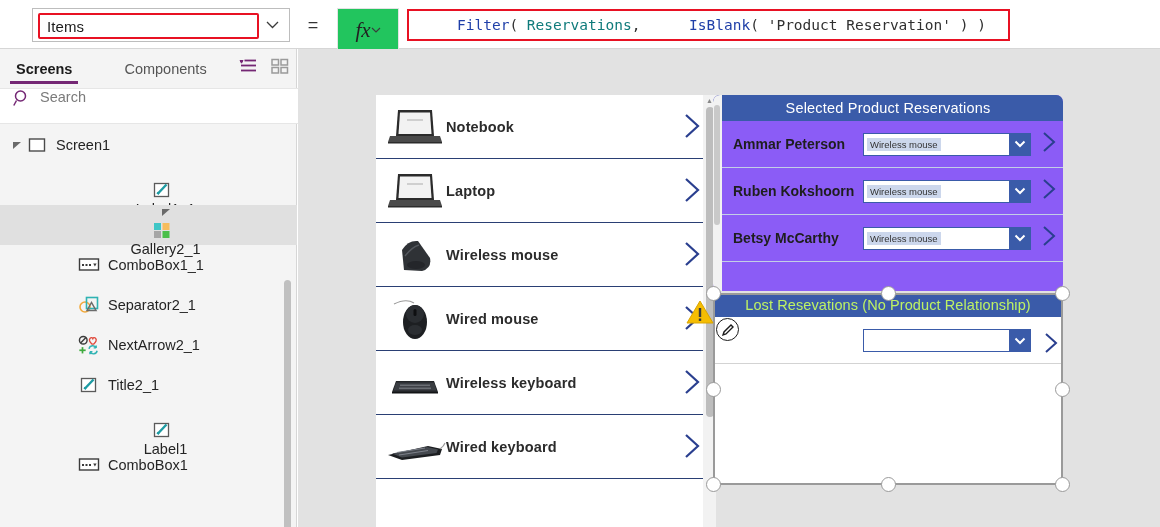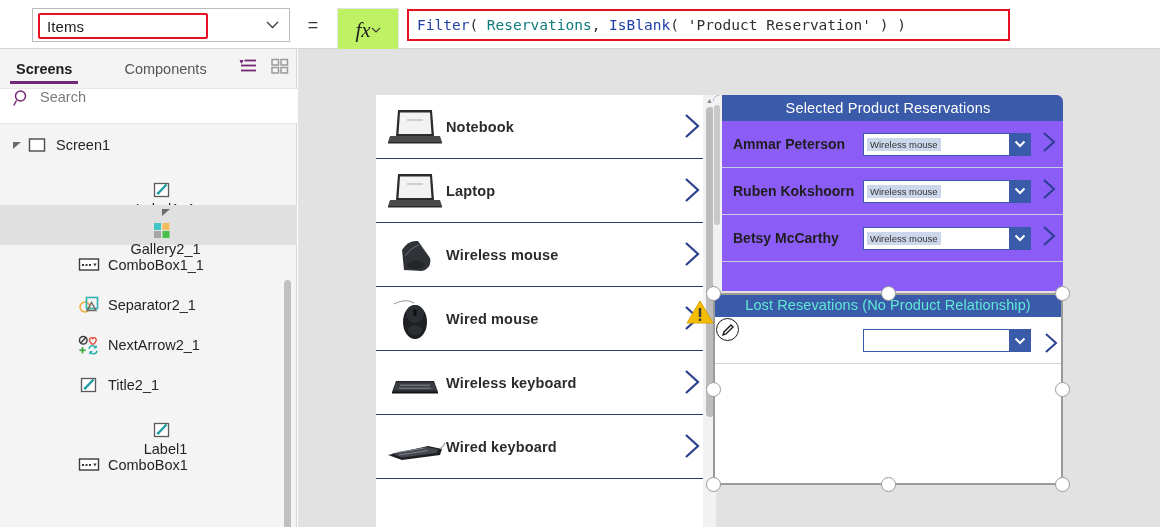--- a/index.html
+++ b/index.html
@@ -17,51 +17,51 @@
     position: absolute; left: 0; top: 0; width: 1160px; height: 49px;
     background: #ffffff;
     border-bottom: 1px solid #d6d6d6;
   }
   #prop-dropdown {
     position: absolute; left: 32px; top: 8px; width: 258px; height: 34px;
     border: 1px solid #bdbdbd; background: #fff;
     display: flex; align-items: center;
   }
   #prop-dropdown-inner {
-    position: absolute; left: 5px; top: 4px; width: 170px; height: 26px;
+    position: absolute; left: 5px; top: 4px; width: 221px; height: 26px;
     border: 2px solid #e81123; border-radius: 2px;
     display: flex; align-items: center; padding-left: 7px;
   }
   #prop-value {
     font-size: 15px; color: #1b1b1b; letter-spacing: .1px;
   }
   #prop-caret {
     position: absolute; right: 10px; top: 0; bottom: 0;
     display: flex; align-items: center; color: #444;
   }
   #equals-sign {
     position: absolute; left: 300px; top: 8px; width: 26px; height: 34px;
     display: flex; align-items: center; justify-content: center;
     font-size: 18px; color: #333;
   }
   #fx-button {
     position: absolute; left: 337px; top: 8px; width: 62px; height: 44px;
-    background: #bef264; border: 1px solid #e3e3e3;
+    background: #22c55e; border: 1px solid #e3e3e3;
     display: flex; align-items: center; justify-content: center; 
   }
   #fx-glyph { font-family: "Liberation Serif", serif; font-style: italic; font-size: 21px; color: #222; }
   #fx-caret { font-size: 9px; color: #444; }
   #formula-input {
     position: absolute; left: 407px; top: 9px; width: 603px; height: 32px;
     border: 2px solid #e81123; background: #fff;
     display: flex; align-items: center; padding-left: 8px;
     font-family: "DejaVu Sans Mono", "Liberation Mono", monospace;
     font-size: 14.5px; white-space: pre; overflow: hidden;
   }
-  .tok-fn   { color: #1f3fa8; }
+  .tok-fn   { color: #1f3fa8; margin-left: 40px; }
   .tok-tbl  { color: #0f7b7b; }
   .tok-pun  { color: #303030; }
   .tok-str  { color: #303030; }
 
   
   #sidebar {
     position: absolute; left: 0; top: 49px; width: 297px; height: 478px;
     background: #f4f4f4;
     border-right: 1px solid #d6d6d6;
   }
@@ -188,21 +188,21 @@
     position: absolute; left: 1px; top: 10px; width: 6px; height: 120px;
     background: #c9c9c9; border-radius: 3px;
   }
 
   
   #lost-panel {
     position: absolute; left: 415px; top: 244px; width: 350px; height: 192px;
     background: #ffffff;
   }
   #lost-title {
-    height: 24px; background: #3a5ba9; color: #5eead4;
+    height: 24px; background: #3a5ba9; color: #bef264;
     display: flex; align-items: center; justify-content: center;
     font-size: 14.5px; letter-spacing: .1px;
   }
   #lost-row {
     position: relative; height: 47px; display: flex; align-items: center;
     border-bottom: 1px solid #d3d3d3;
   }
   #lost-combo {
     position: absolute; left: 150px; top: 12px; width: 168px; height: 23px;
     border: 1px solid #3a5ba9; background: #fff;

